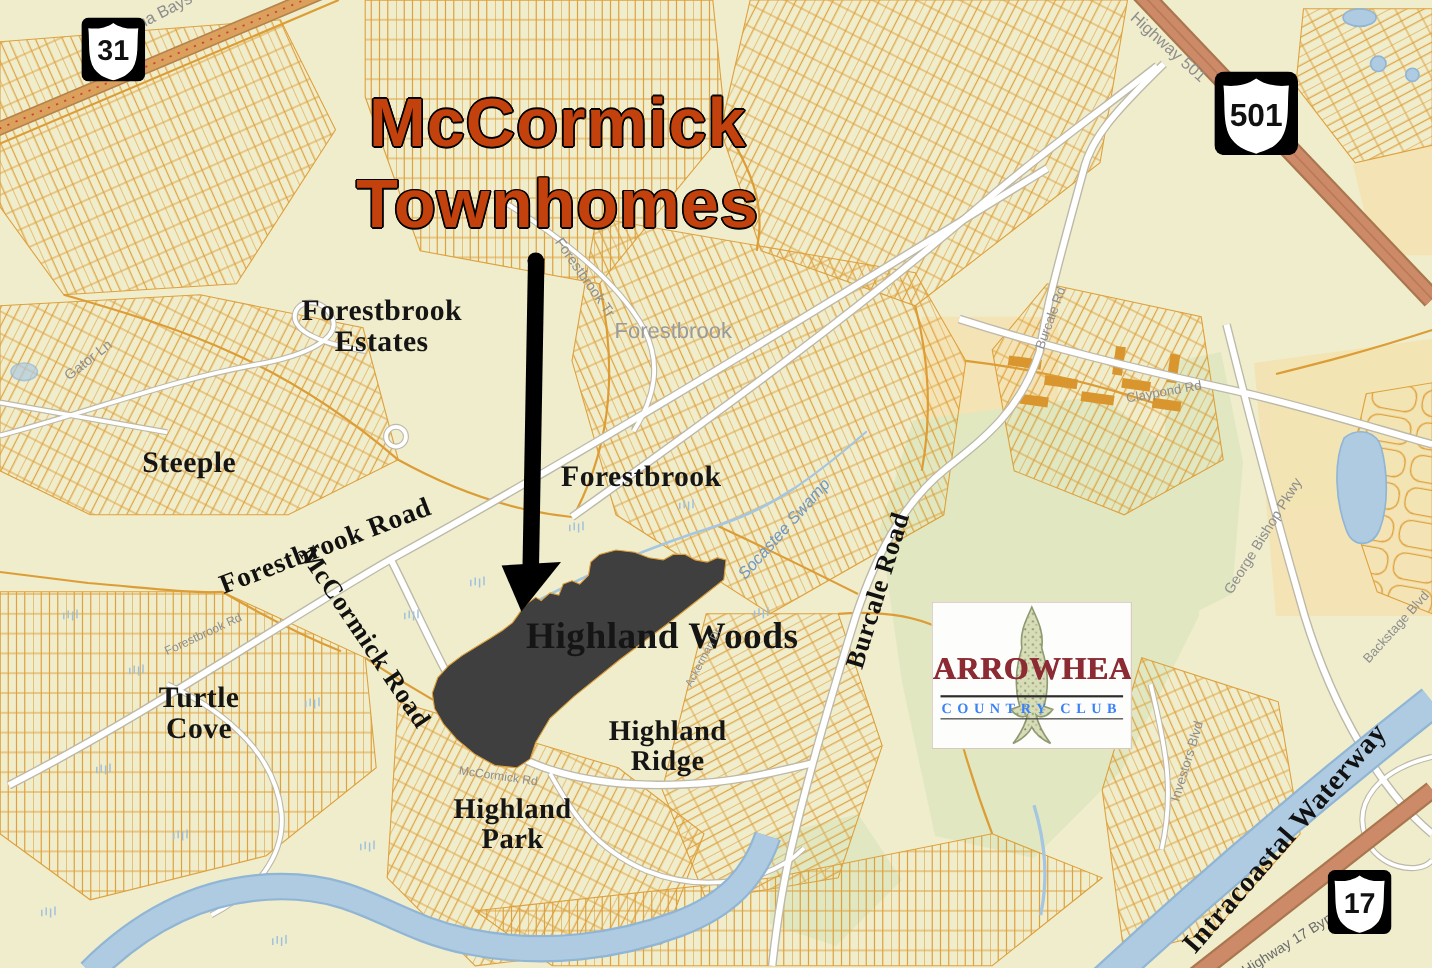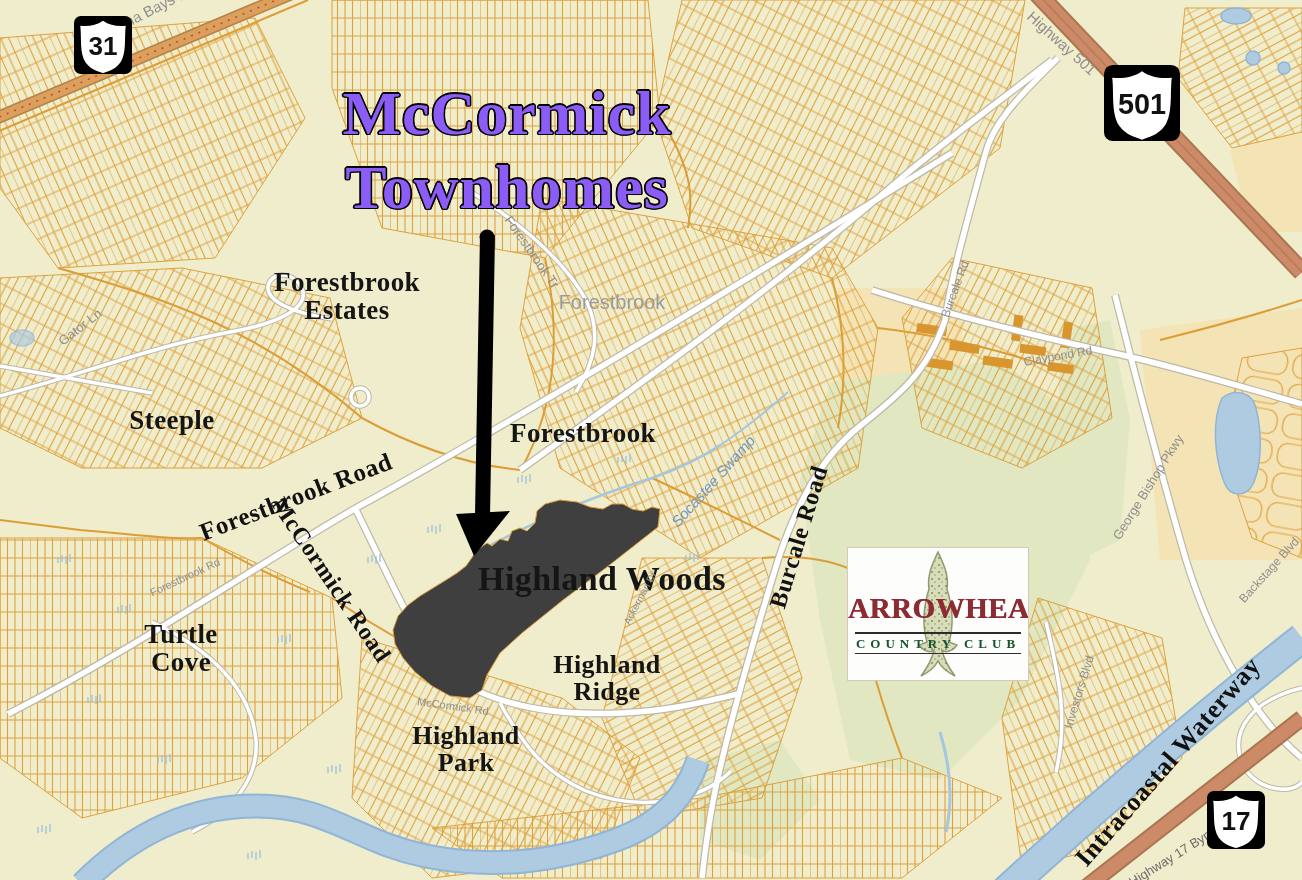--- a/index.html
+++ b/index.html
@@ -3,31 +3,31 @@
 <meta charset="utf-8">
 <style>
   html,body{margin:0;padding:0;background:#888;}
   #stage{position:relative;width:1302px;height:880px;overflow:hidden;background:#f0edcc;font-family:"Liberation Sans",sans-serif;}
   #basemap{position:absolute;left:0;top:0;}
   .lbl{position:absolute;transform:translate(-50%,-50%);white-space:pre-line;text-align:center;pointer-events:none;}
   .nb{font-family:"Liberation Serif",serif;font-weight:700;color:#151515;line-height:1.04;letter-spacing:.4px;}
   .rd{font-family:"Liberation Serif",serif;font-weight:700;color:#111;white-space:nowrap;letter-spacing:.6px;}
   .st{font-family:"Liberation Sans",sans-serif;color:#8e8e8e;white-space:nowrap;font-weight:400;}
   .wt{font-family:"Liberation Sans",sans-serif;color:#6f98c5;font-style:italic;white-space:nowrap;}
-  .title{font-family:Liberation Serif, serif;font-weight:700;font-size:62px;line-height:1.2;color:#8b5cf6;
+  .title{font-family:Liberation Sans, sans-serif;font-weight:700;font-size:62px;line-height:1.2;color:#c2410c;
          text-shadow:1.6px 0 #000,-1.6px 0 #000,0 1.6px #000,0 -1.6px #000,1.1px 1.1px #000,-1.1px -1.1px #000,1.1px -1.1px #000,-1.1px 1.1px #000;
          letter-spacing:1px;}
   .shield{position:absolute;}
   .shield text{font-family:"Liberation Sans",sans-serif;font-weight:700;}
   .logo{position:absolute;left:847px;top:547px;width:180px;height:132px;background:#fdfdfb;border:1px solid #d8c7bd;overflow:hidden;}
   .logo-arrow{position:absolute;left:50%;top:0;transform:translateX(-50%);height:132px;}
   .logo-title{position:absolute;left:0;right:0;top:44px;text-align:center;font-family:"Liberation Serif",serif;
               font-weight:700;font-size:29px;color:#8c2b33;letter-spacing:.5px;text-shadow:.6px 0 #8c2b33;}
   .logo-sub{position:absolute;left:4%;width:92%;top:84px;text-align:center;font-family:"Liberation Serif",serif;
-            font-weight:700;font-size:13px;color:#14532d;letter-spacing:5px;border-top:2px solid #2c2c2c;border-bottom:1.5px solid #2c2c2c;padding:2px 0 1px 0;}
+            font-weight:700;font-size:13px;color:#3b82f6;letter-spacing:5px;border-top:2px solid #2c2c2c;border-bottom:1.5px solid #2c2c2c;padding:2px 0 1px 0;}
 </style>
 </head>
 <body>
 
 <div id="stage">
 
   <svg id="basemap" width="1302" height="880" viewBox="0 0 1302 880">
     <defs>
       <pattern id="g0" width="30" height="18" patternUnits="userSpaceOnUse">
         <path d="M0 0H30M0 18H30M0 0V18M7.5 0V18M15 0V18M22.5 0V18" fill="none" stroke="#dd9d36" stroke-width="1.1"></path>

